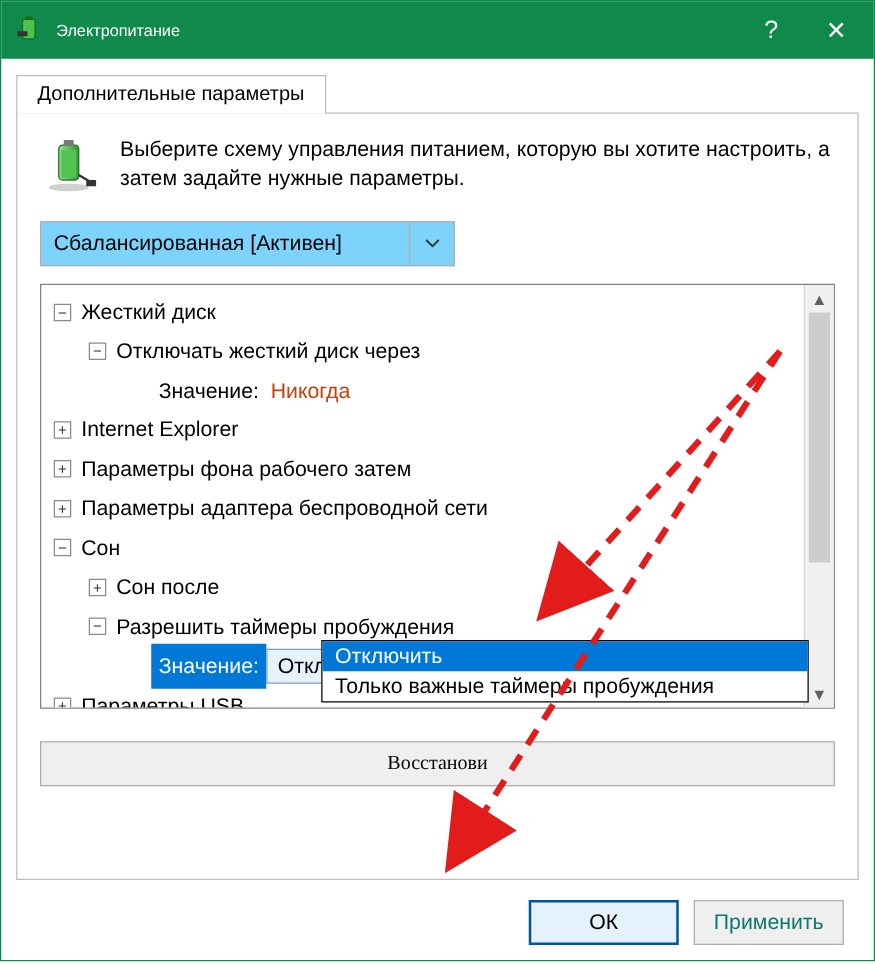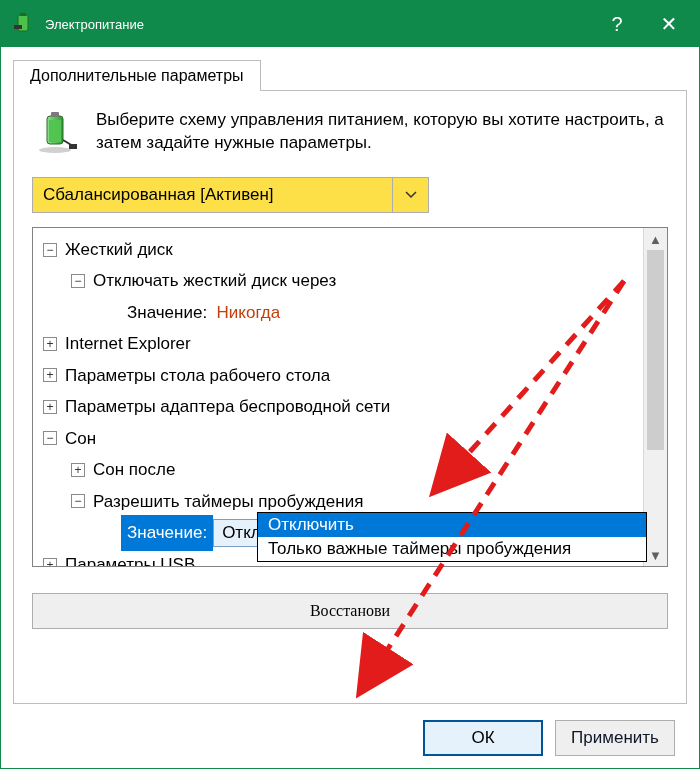--- a/index.html
+++ b/index.html
@@ -82,22 +82,22 @@
   }
   .intro-text {
     font-size: 17px;
     line-height: 1.35;
   }
   .plan-combo {
     display: flex;
     align-items: center;
     border: 1px solid #adadad;
     height: 36px;
-    width: 397px;
-    background: #fde047;
+    width: 332px;
+    background: #7dd3fc;
     margin-bottom: 14px;
   }
   .plan-combo .label {
     flex: 1;
     padding: 0 10px;
     font-size: 17px;
   }
   .plan-combo .arrow {
     width: 36px;
     text-align: center;
@@ -233,21 +233,21 @@
     display: flex;
     align-items: center;
     justify-content: center;
     font-size: 17px;
   }
   .btn.primary {
     border: 2px solid #005499;
     background: #e5f1fb;
   }
   .btn.disabled {
-    color: #0f172a;
+    color: #0f766e;
   }
   .annot {
     position: absolute;
     pointer-events: none;
     z-index: 30;
   }
   svg { display: block; }
 </style>
 </head>
 <body>
@@ -319,21 +319,21 @@
             <span>&nbsp;&nbsp;</span>
             <span class="val-link">Никогда</span>
           </div>
 
           <div class="node">
             <span class="expander">+</span>
             <span>Internet Explorer</span>
           </div>
           <div class="node">
             <span class="expander">+</span>
-            <span>Параметры стола рабочего стола</span>
+            <span>Параметры фона рабочего затем</span>
           </div>
           <div class="node">
             <span class="expander">+</span>
             <span>Параметры адаптера беспроводной сети</span>
           </div>
 
           <div class="node">
             <span class="expander">−</span>
             <span>Сон</span>
           </div>

